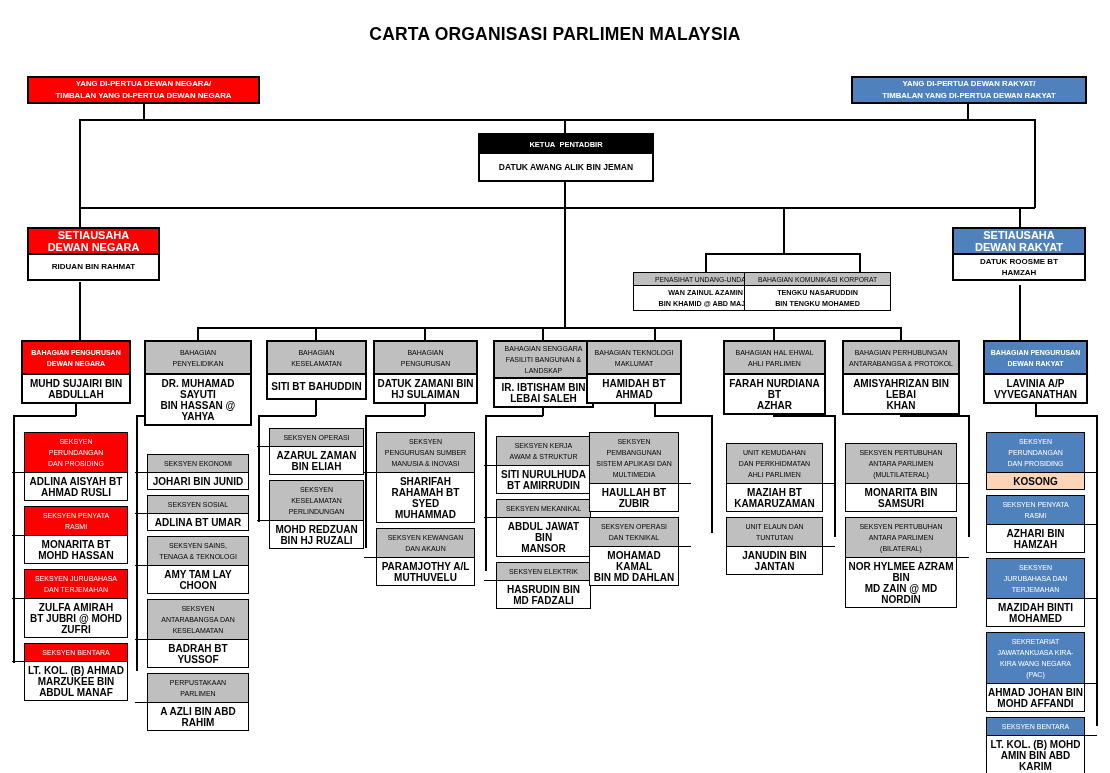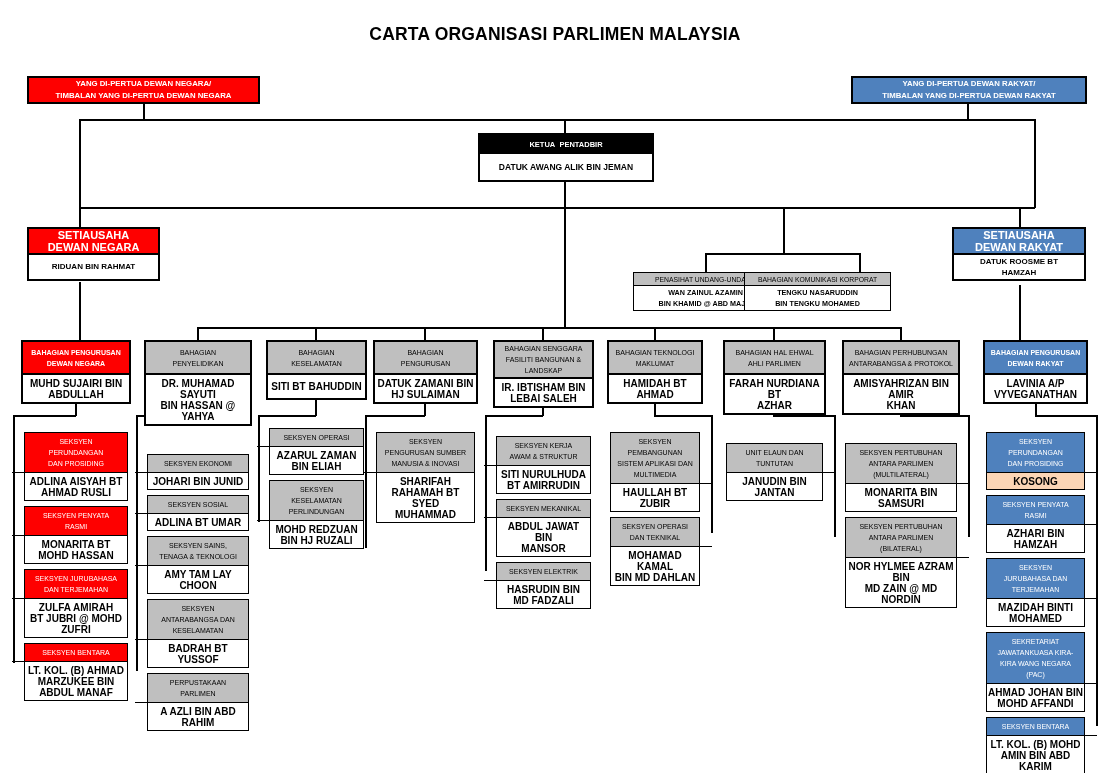--- a/index.html
+++ b/index.html
@@ -75,21 +75,21 @@
 
   .advisor{top:272px;border-width:1.5px;}
   .advisor .hd{min-height:13px;font-size:6.8px;}
   .advisor .nm{min-height:23px;font-size:7.2px;padding:1px;}
   #penasihat{left:633px;width:145px;}
   #komunikasi{left:744px;width:147px;}
 
   
   .colwrap{position:absolute;top:340px;}
   #c1{left:21px;width:110px}#c2{left:144px;width:108px}#c3{left:266px;width:101px}
-  #c4{left:373px;width:105px}#c5{left:493px;width:101px}#c6{left:607px;width:96px}
+  #c4{left:373px;width:105px}#c5{left:493px;width:101px}#c6{left:586px;width:96px}
   #c7{left:723px;width:103px}#c8{left:842px;width:118px}#c9{left:983px;width:105px}
 
   .org-box{border:1.5px solid #000;background:#fff;text-align:center;}
   .org-box .hd{display:flex;align-items:center;justify-content:center;white-space:pre-line;
                border-bottom:1.5px solid #000;font-size:7px;line-height:11px;padding:3px 2px;}
   .org-box .nm{display:flex;align-items:center;justify-content:center;white-space:pre-line;
                font-weight:bold;font-size:10px;line-height:11px;padding:2.5px 1px;position:relative;}
   .head{border-width:2px;}
   .head .hd{min-height:33px;border-bottom-width:2px;padding:1px;}
   .head .nm{min-height:23px;}
@@ -304,20 +304,26 @@
       <div class="spacer"></div>
       <div class="children">
         <div class="org-box child">
           <div class="hd">SEKSYEN
 PENGURUSAN SUMBER
 MANUSIA &amp; INOVASI</div>
           <div class="nm">SHARIFAH
 RAHAMAH BT SYED
 MUHAMMAD</div>
         </div>
+        <div class="org-box child">
+          <div class="hd">SEKSYEN KEWANGAN
+DAN AKAUN</div>
+          <div class="nm">PARAMJOTHY A/L
+MUTHUVELU</div>
+        </div>
       </div>
   </div>
   <div class="colwrap v-gray side-left" id="c5">
     <div class="org-box head">
       <div class="hd">BAHAGIAN SENGGARA
 FASILITI BANGUNAN &amp;
 LANDSKAP</div>
       <div class="nm">IR. IBTISHAM BIN
 LEBAI SALEH</div>
     </div>
@@ -367,32 +373,39 @@
   <div class="colwrap v-gray side-right" id="c7">
     <div class="org-box head">
       <div class="hd">BAHAGIAN HAL EHWAL
 AHLI PARLIMEN</div>
       <div class="nm">FARAH NURDIANA BT
 AZHAR</div>
     </div>
       <div class="spacer"></div>
       <div class="children">
         <div class="org-box child">
+          <div class="hd">UNIT KEMUDAHAN
+DAN PERKHIDMATAN
+AHLI PARLIMEN</div>
+          <div class="nm">MAZIAH BT
+KAMARUZAMAN</div>
+        </div>
+        <div class="org-box child">
           <div class="hd">UNIT ELAUN DAN
 TUNTUTAN</div>
           <div class="nm">JANUDIN BIN
 JANTAN</div>
         </div>
       </div>
   </div>
   <div class="colwrap v-gray side-right" id="c8">
     <div class="org-box head">
       <div class="hd">BAHAGIAN PERHUBUNGAN
 ANTARABANGSA &amp; PROTOKOL</div>
-      <div class="nm">AMISYAHRIZAN BIN AMIR
+      <div class="nm">AMISYAHRIZAN BIN LEBAI
 KHAN</div>
     </div>
       <div class="spacer"></div>
       <div class="children">
         <div class="org-box child">
           <div class="hd">SEKSYEN PERTUBUHAN
 ANTARA PARLIMEN
 (MULTILATERAL)</div>
           <div class="nm">MONARITA BIN SAMSURI</div>
         </div>

